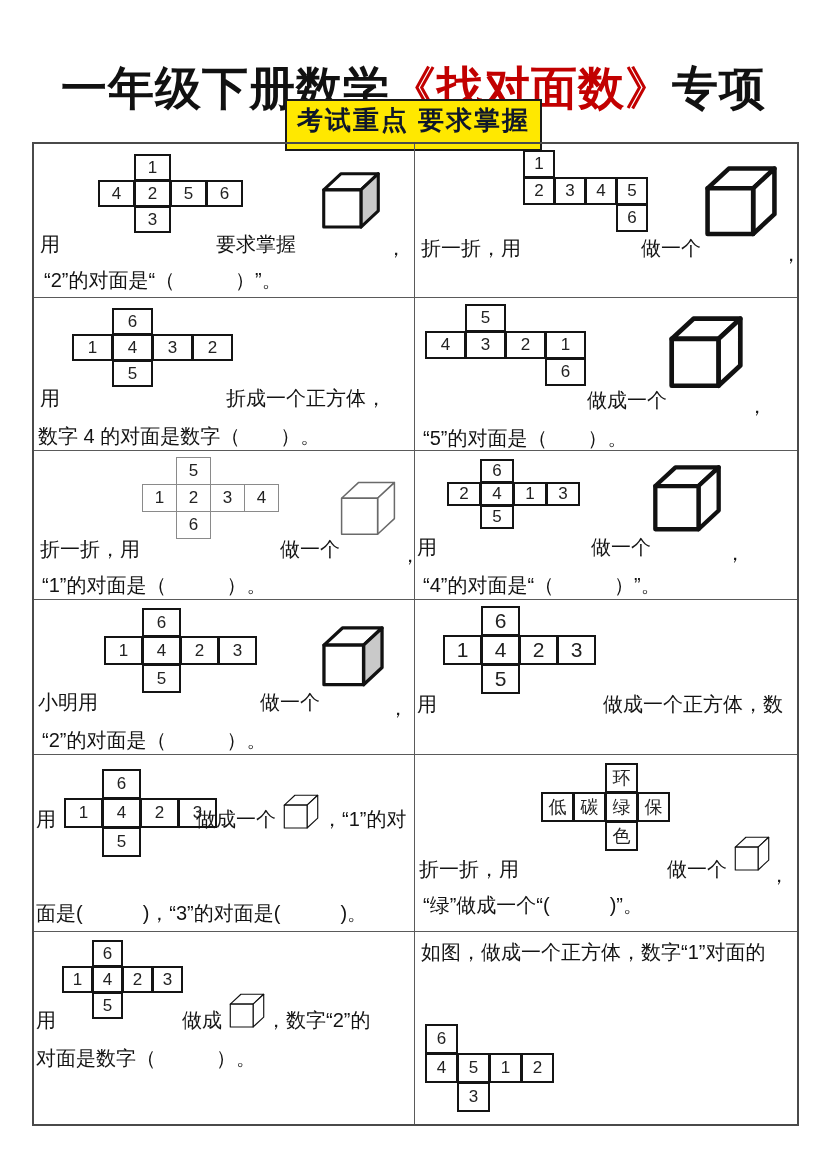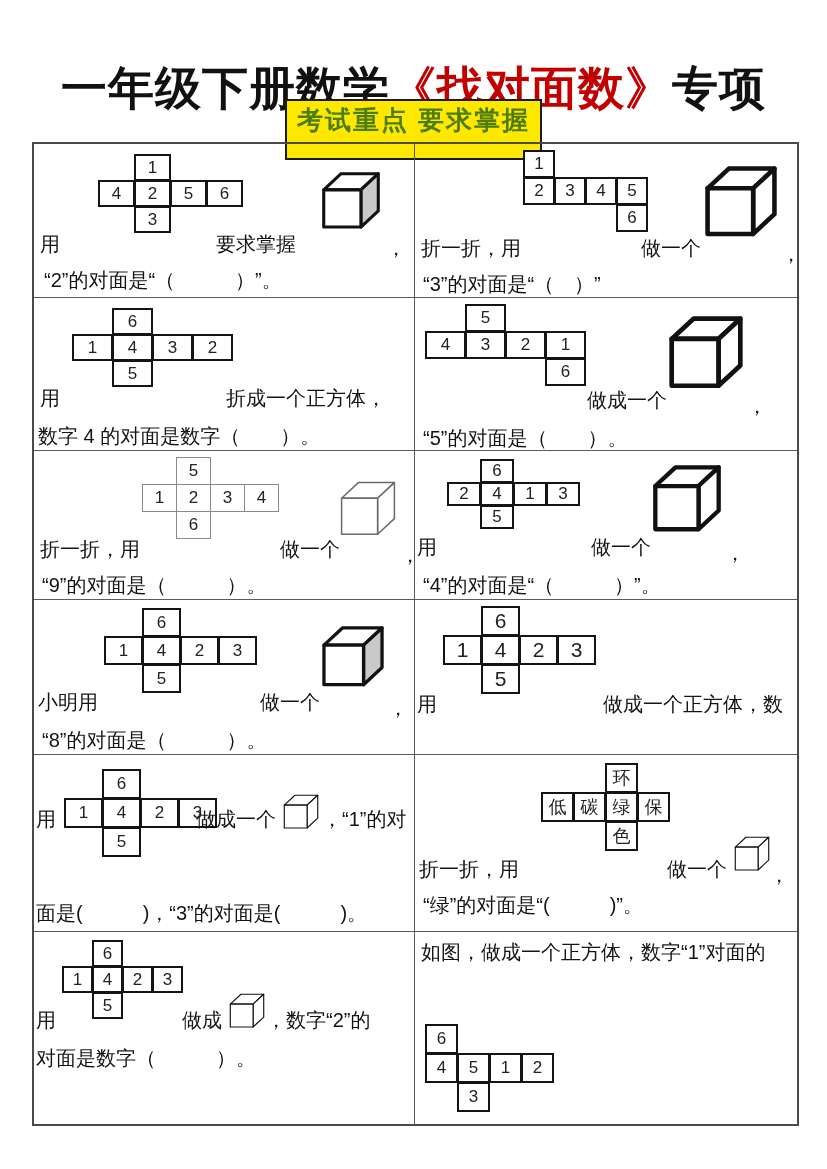--- a/index.html
+++ b/index.html
@@ -3,22 +3,22 @@
 <meta charset="utf-8">
 <style>
   html,body{margin:0;padding:0;background:#ffffff;}
   body{width:827px;height:1169px;position:relative;font-family:"Liberation Sans","DejaVu Sans",sans-serif;color:#111;}
 
   
   .title{position:absolute;top:22px;left:0;width:100%;text-align:center;
          font-size:46px;font-weight:900;letter-spacing:1px;white-space:nowrap;margin-top:36px;}
   .title .red{color:#c20000;}
   .banner-wrap{position:absolute;top:99px;left:0;width:100%;text-align:center;}
-  .banner{display:inline-block;background:#ffe800;color:#4d7c0f;border:2px solid #1a1a1a;
-          font-size:26px;font-weight:900;padding:2px 10px 20px 10px;letter-spacing:2px;}
+  .banner{display:inline-block;background:#ffe800;color:#0f172a;border:2px solid #1a1a1a;
+          font-size:26px;font-weight:900;padding:2px 10px 11px 10px;letter-spacing:2px;}
 
   
   .sheet{position:absolute;left:32px;top:142px;width:763px;
          display:grid;grid-template-columns:381px 382px;
          grid-template-rows:154px 153px 149px 155px 177px 192px;
          border:2px solid #4a4a4a;box-sizing:content-box;}
   .cell{position:relative;border-right:1px solid #5a5a5a;border-bottom:1px solid #5a5a5a;box-sizing:border-box;overflow:hidden;}
   .cell:nth-child(2n){border-right:none;}
   .cell:nth-child(11),.cell:nth-child(12){border-bottom:none;}
 
@@ -84,21 +84,20 @@
       <span class="ncell" style="left:93px;top:54px;">6</span>
     </div>
     <span class="txt" style="left:6px;top:92px;">折一折，用</span>
     <span class="txt" style="left:226px;top:92px;">做一个</span>
     <svg class="cube thick" viewBox="0 0 100 100" style="left:288px;top:20px;width:76px;height:76px;">
       <polygon points="6,32 34,6 94,6 66,32"></polygon>
         <polygon class="right" points="66,32 94,6 94,66 66,92"></polygon>
         <polygon points="6,32 66,32 66,92 6,92"></polygon>
     </svg>
     <span class="txt" style="left:366px;top:98px;">，</span>
-    <span class="txt" style="left:8px;top:128px;">“3”的对面是“（　）”</span>
   </div>
 
   <div class="cell">
     <div class="net" style="left:38px;top:10px;--w:41px;--h:27px;">
       <span class="ncell" style="left:40px;top:0;">6</span>
       <span class="ncell" style="left:0;top:26px;">1</span>
       <span class="ncell" style="left:40px;top:26px;">4</span>
       <span class="ncell" style="left:80px;top:26px;">3</span>
       <span class="ncell" style="left:120px;top:26px;">2</span>
       <span class="ncell" style="left:40px;top:52px;">5</span>
@@ -137,21 +136,21 @@
       <span class="ncell" style="left:34px;top:54px;">6</span>
     </div>
     <span class="txt" style="left:6px;top:86px;">折一折，用</span>
     <span class="txt" style="left:246px;top:86px;">做一个</span>
     <svg class="cube gray" viewBox="0 0 100 100" style="left:304px;top:28px;width:60px;height:60px;">
       <polygon points="6,32 34,6 94,6 66,32"></polygon>
         <polygon class="right" points="66,32 94,6 94,66 66,92"></polygon>
         <polygon points="6,32 66,32 66,92 6,92"></polygon>
     </svg>
     <span class="txt" style="left:366px;top:92px;">，</span>
-    <span class="txt" style="left:8px;top:122px;">“9”的对面是（　　　）。</span>
+    <span class="txt" style="left:8px;top:122px;">“1”的对面是（　　　）。</span>
   </div>
 
   <div class="cell">
     <div class="net" style="left:32px;top:8px;--w:34px;--h:24px;">
       <span class="ncell" style="left:33px;top:0;">6</span>
       <span class="ncell" style="left:0;top:23px;">2</span>
       <span class="ncell" style="left:33px;top:23px;">4</span>
       <span class="ncell" style="left:66px;top:23px;">1</span>
       <span class="ncell" style="left:99px;top:23px;">3</span>
       <span class="ncell" style="left:33px;top:46px;">5</span>
@@ -177,21 +176,21 @@
       <span class="ncell" style="left:38px;top:56px;">5</span>
     </div>
     <span class="txt" style="left:4px;top:90px;">小明用</span>
     <span class="txt" style="left:226px;top:90px;">做一个</span>
     <svg class="cube shaded" viewBox="0 0 100 100" style="left:286px;top:24px;width:66px;height:66px;">
       <polygon points="6,32 34,6 94,6 66,32"></polygon>
         <polygon class="right" points="66,32 94,6 94,66 66,92"></polygon>
         <polygon points="6,32 66,32 66,92 6,92"></polygon>
     </svg>
     <span class="txt" style="left:354px;top:96px;">，</span>
-    <span class="txt" style="left:8px;top:128px;">“8”的对面是（　　　）。</span>
+    <span class="txt" style="left:8px;top:128px;">“2”的对面是（　　　）。</span>
   </div>
 
   <div class="cell">
     <div class="net big" style="left:28px;top:6px;--w:39px;--h:30px;">
       <span class="ncell" style="left:38px;top:0;">6</span>
       <span class="ncell" style="left:0;top:29px;">1</span>
       <span class="ncell" style="left:38px;top:29px;">4</span>
       <span class="ncell" style="left:76px;top:29px;">2</span>
       <span class="ncell" style="left:114px;top:29px;">3</span>
       <span class="ncell" style="left:38px;top:58px;">5</span>
@@ -230,21 +229,21 @@
       <span class="ncell" style="left:64px;top:58px;">色</span>
     </div>
     <span class="txt" style="left:4px;top:102px;">折一折，用</span>
     <span class="txt" style="left:252px;top:102px;">做一个</span>
     <svg class="cube thin" viewBox="0 0 100 100" style="left:318px;top:80px;width:38px;height:38px;">
       <polygon points="6,32 34,6 94,6 66,32"></polygon>
         <polygon class="right" points="66,32 94,6 94,66 66,92"></polygon>
         <polygon points="6,32 66,32 66,92 6,92"></polygon>
     </svg>
     <span class="txt" style="left:354px;top:108px;">，</span>
-    <span class="txt" style="left:8px;top:138px;">“绿”的对面是“(　　　)”。</span>
+    <span class="txt" style="left:8px;top:138px;">“绿”做成一个“(　　　)”。</span>
   </div>
 
   <div class="cell">
     <div class="net" style="left:28px;top:8px;--w:31px;--h:27px;">
       <span class="ncell" style="left:30px;top:0;">6</span>
       <span class="ncell" style="left:0;top:26px;">1</span>
       <span class="ncell" style="left:30px;top:26px;">4</span>
       <span class="ncell" style="left:60px;top:26px;">2</span>
       <span class="ncell" style="left:90px;top:26px;">3</span>
       <span class="ncell" style="left:30px;top:52px;">5</span>

